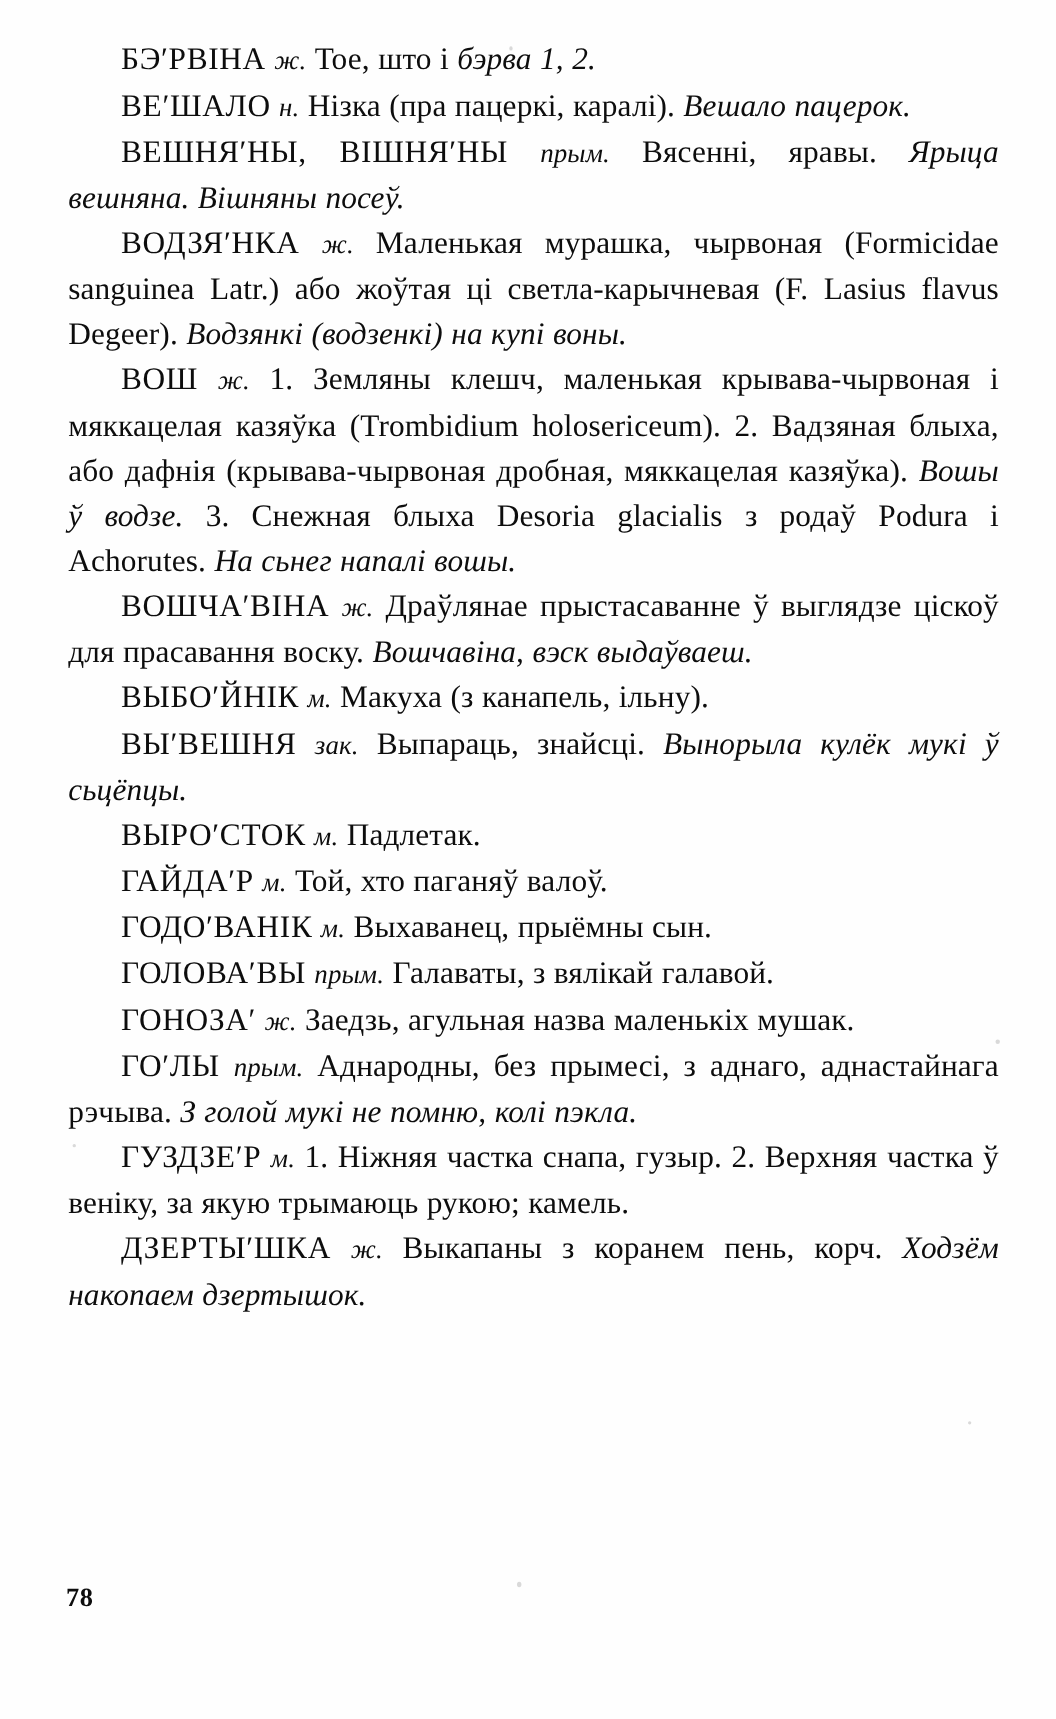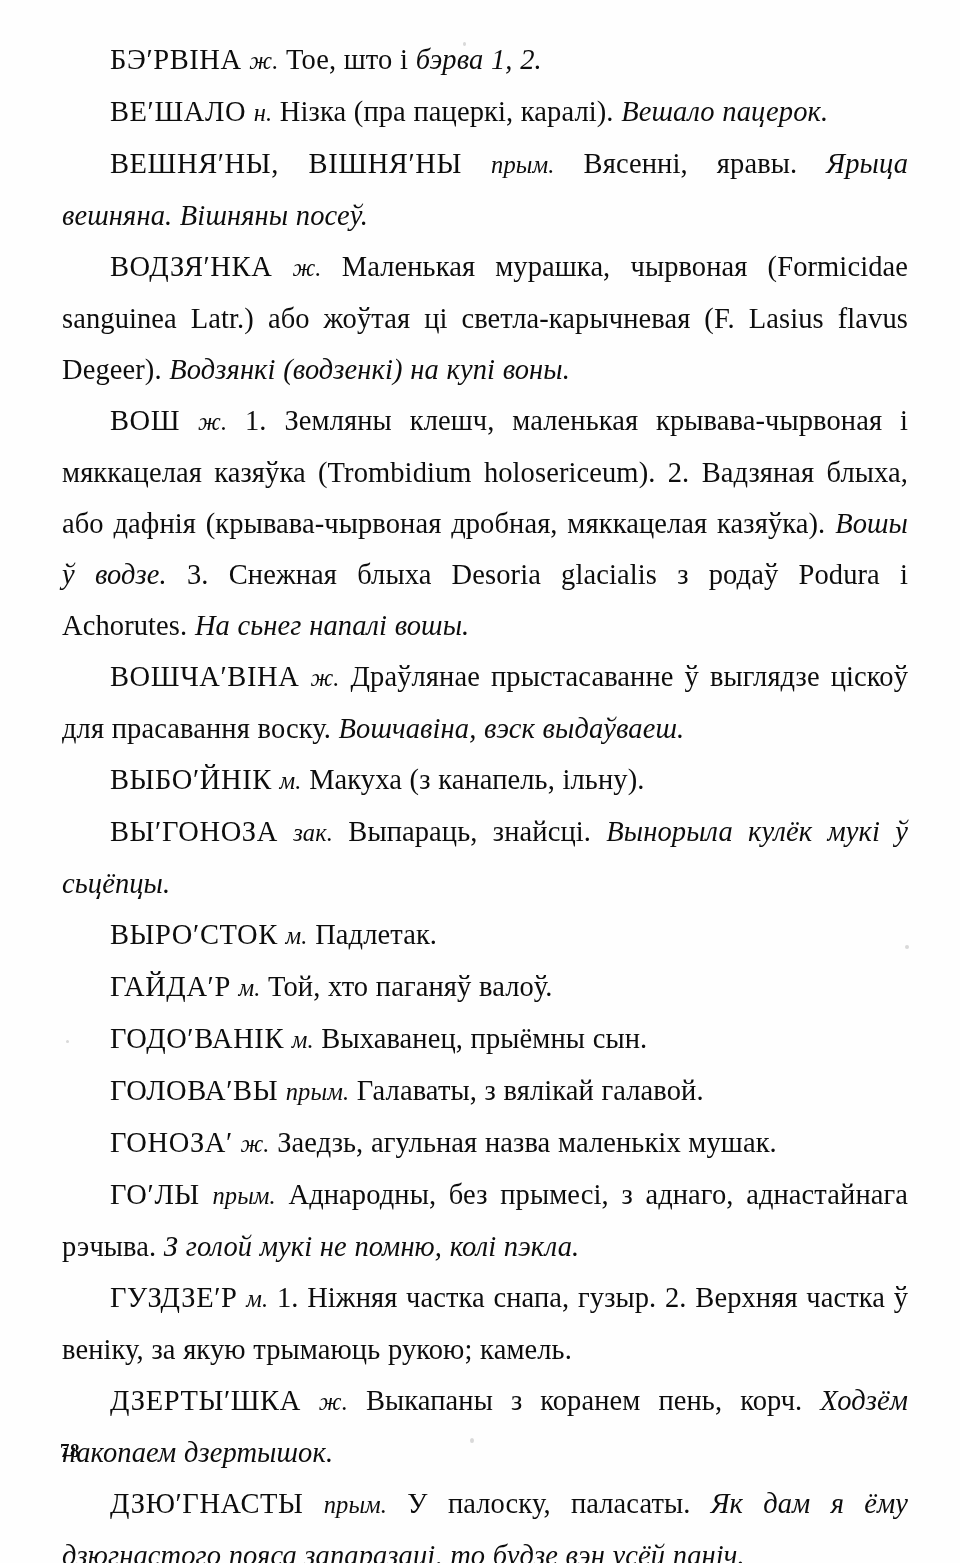--- a/index.html
+++ b/index.html
@@ -33,21 +33,21 @@
   }
 
   
   .entry {
     margin: 0;
     padding: 0;
     text-align: justify;
     text-justify: inter-word;
     text-indent: 48px;
     font-size: 28.5px;
-    line-height: 51px;
+    line-height: 41px;
     letter-spacing: 0.1px;
     word-spacing: 0.4px;
     hyphens: manual;
   }
   .entry:last-of-type { text-align: justify; }
 
   
   .hw {
     font-weight: 400;
     letter-spacing: 0.6px;
@@ -61,21 +61,21 @@
   .ex {
     font-style: italic;
   }
 
   .sense { font-style: normal; }
 
   #page-number {
     position: absolute;
     left: 60px;
     top: 1440px;
-    font-size: 19px;
+    font-size: 24px;
     font-weight: bold;
     font-family: "Liberation Serif", "DejaVu Serif", serif;
     letter-spacing: 0.5px;
   }
 
   
   .speck {
     position: absolute;
     background: #b9b9b9;
     border-radius: 50%;
@@ -143,21 +143,21 @@
       <span class="ex">Вошчавіна, вэск выдаўваеш.</span>
     </p>
 
     <p class="entry">
       <span class="hw">ВЫБО′ЙНІК</span>
       <span class="gram">м.</span>
       <span class="sense">Макуха (з канапель, ільну).</span>
     </p>
 
     <p class="entry">
-      <span class="hw">ВЫ′ГОНОЗА</span>
+      <span class="hw">ВЫ′ВЕШНЯ</span>
       <span class="gram">зак.</span>
       <span class="sense">Выпараць, знайсці.</span>
       <span class="ex">Вынорыла кулёк мукі ў сьцёпцы.</span>
     </p>
 
     <p class="entry">
       <span class="hw">ВЫРО′СТОК</span>
       <span class="gram">м.</span>
       <span class="sense">Падлетак.</span>
     </p>
@@ -206,24 +206,18 @@
     </p>
 
 
     <p class="entry">
       <span class="hw">ДЗЕРТЫ′ШКА</span>
       <span class="gram">ж.</span>
       <span class="sense">Выкапаны з коранем пень, корч.</span>
       <span class="ex">Ходзём накопаем дзертышок.</span>
     </p>
 
-    <p class="entry">
-      <span class="hw">ДЗЮ′ГНАСТЫ</span>
-      <span class="gram">прым.</span>
-      <span class="sense">У палоску, паласаты.</span>
-      <span class="ex">Як дам я ёму дзюгнастого пояса запаразаці, то будзе вэн усёй паніч.</span>
-    </p>
 
   </div>
 
   <div id="page-number">78</div>
 
 </div>
 
 </body></html>

